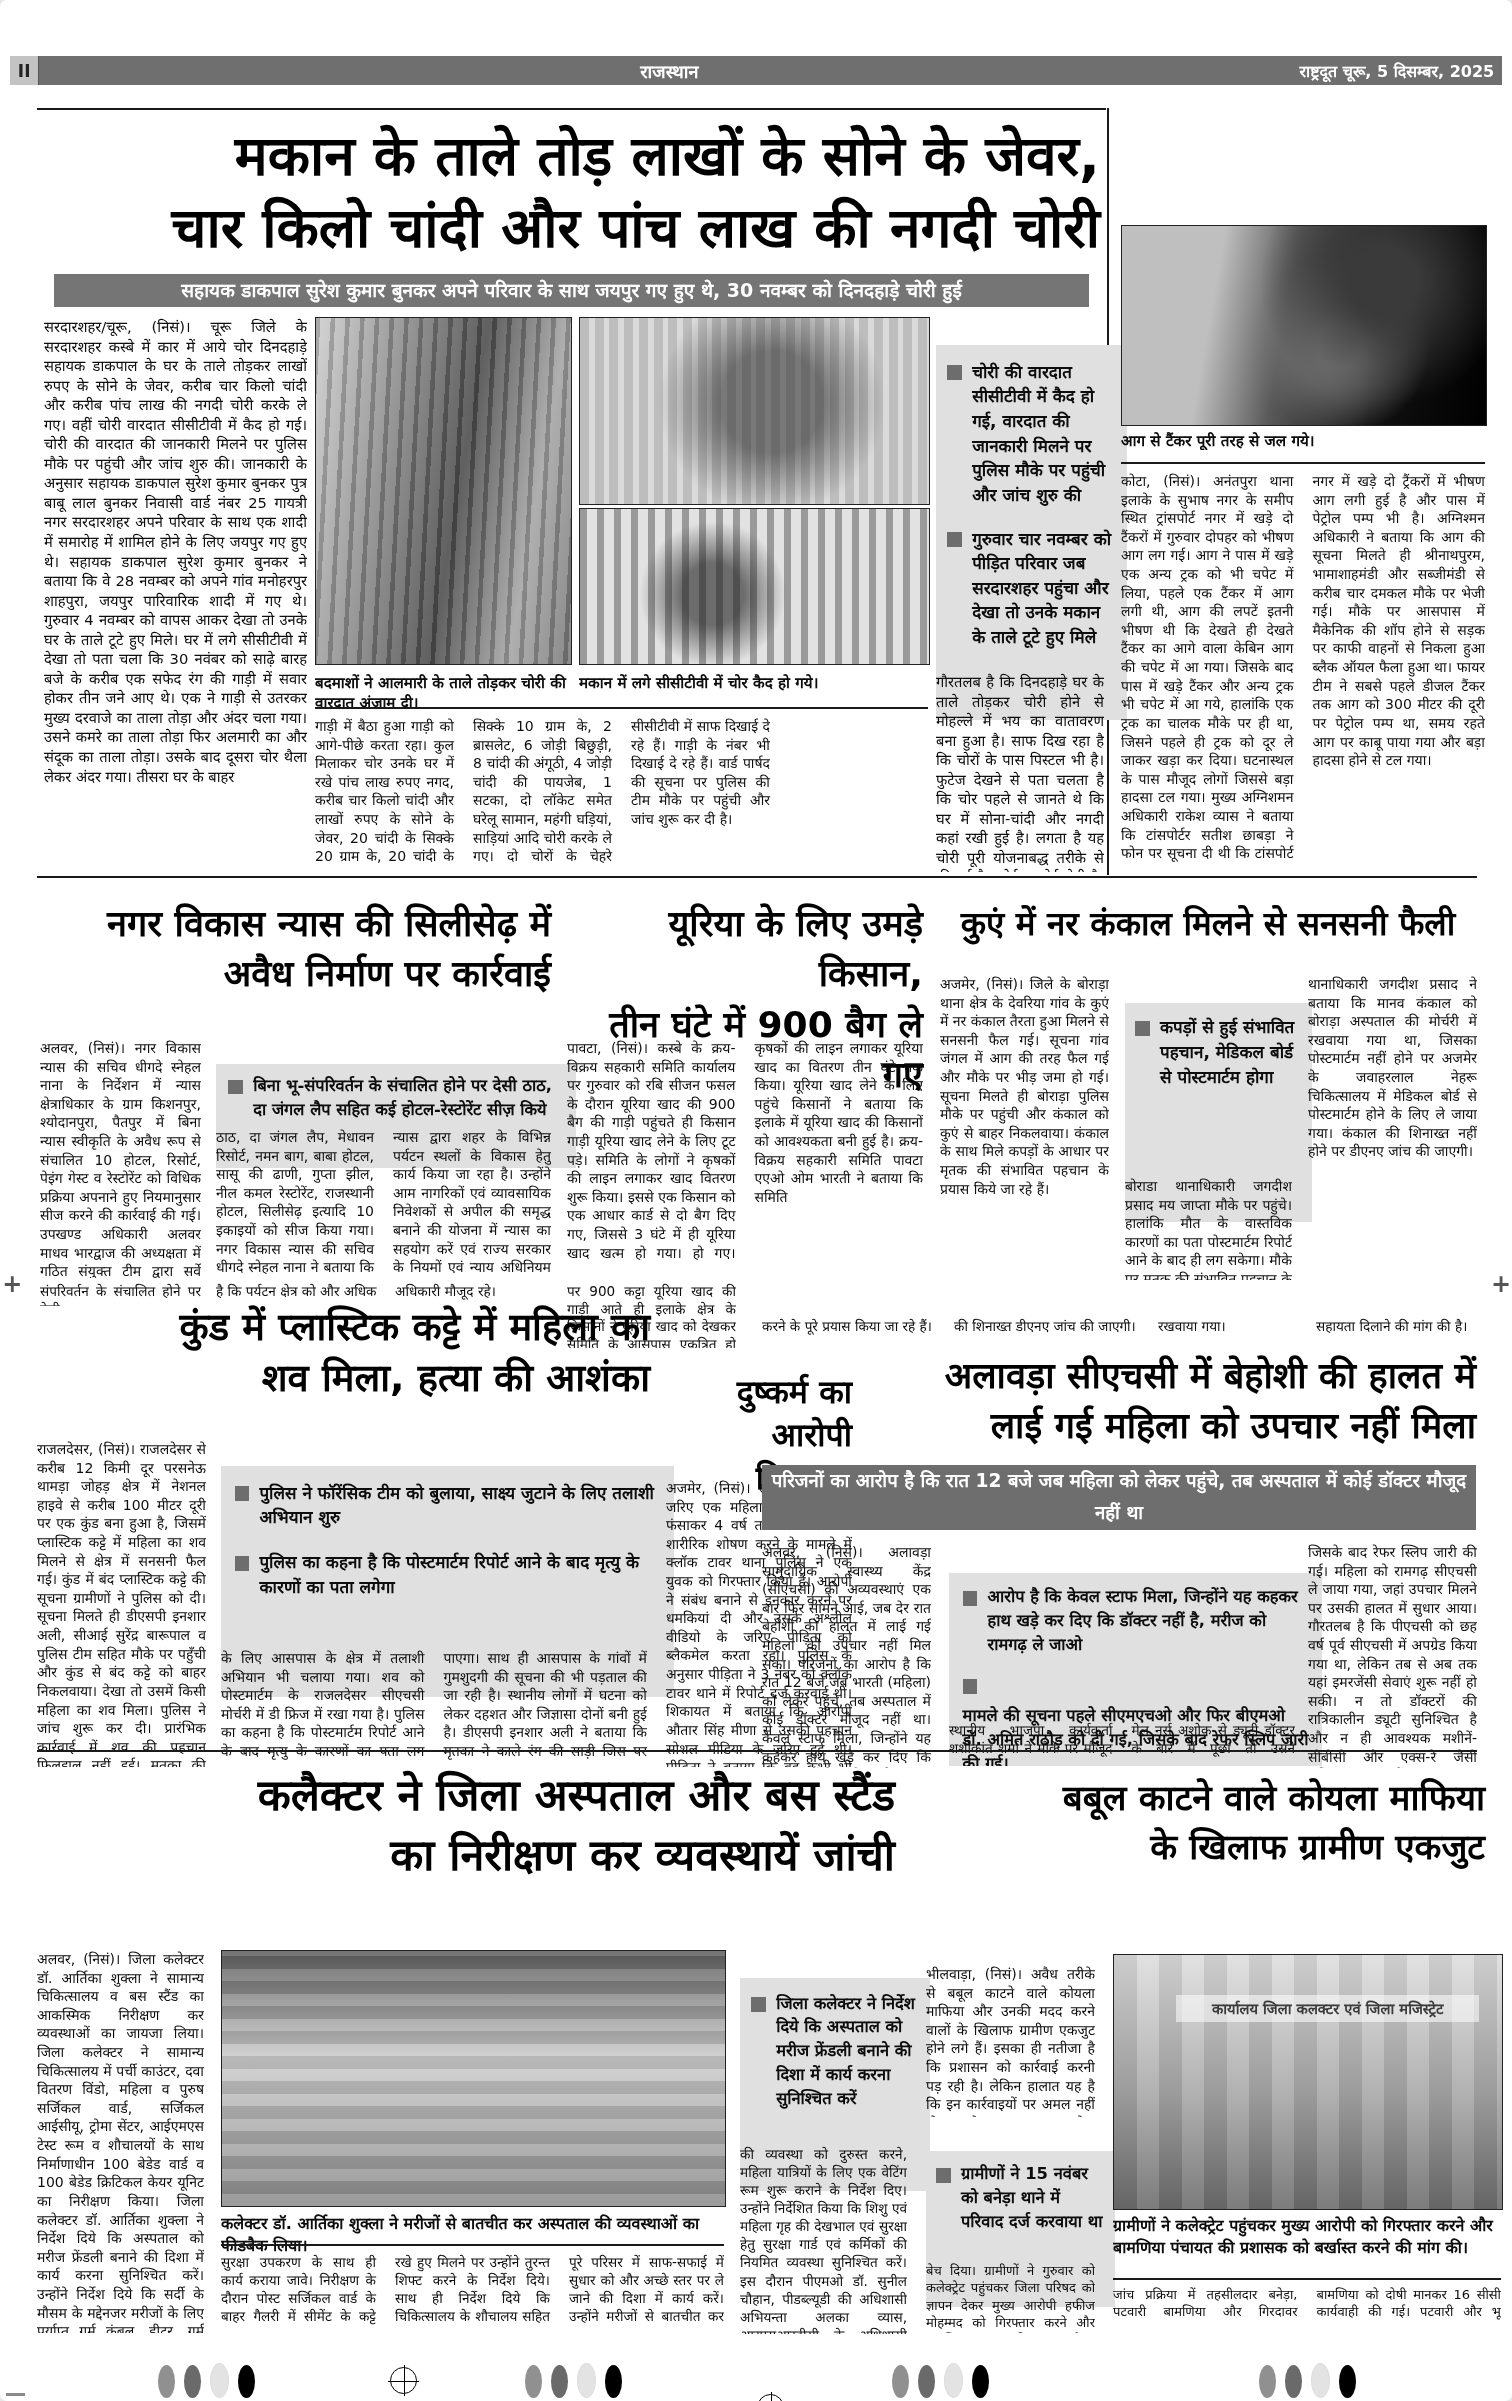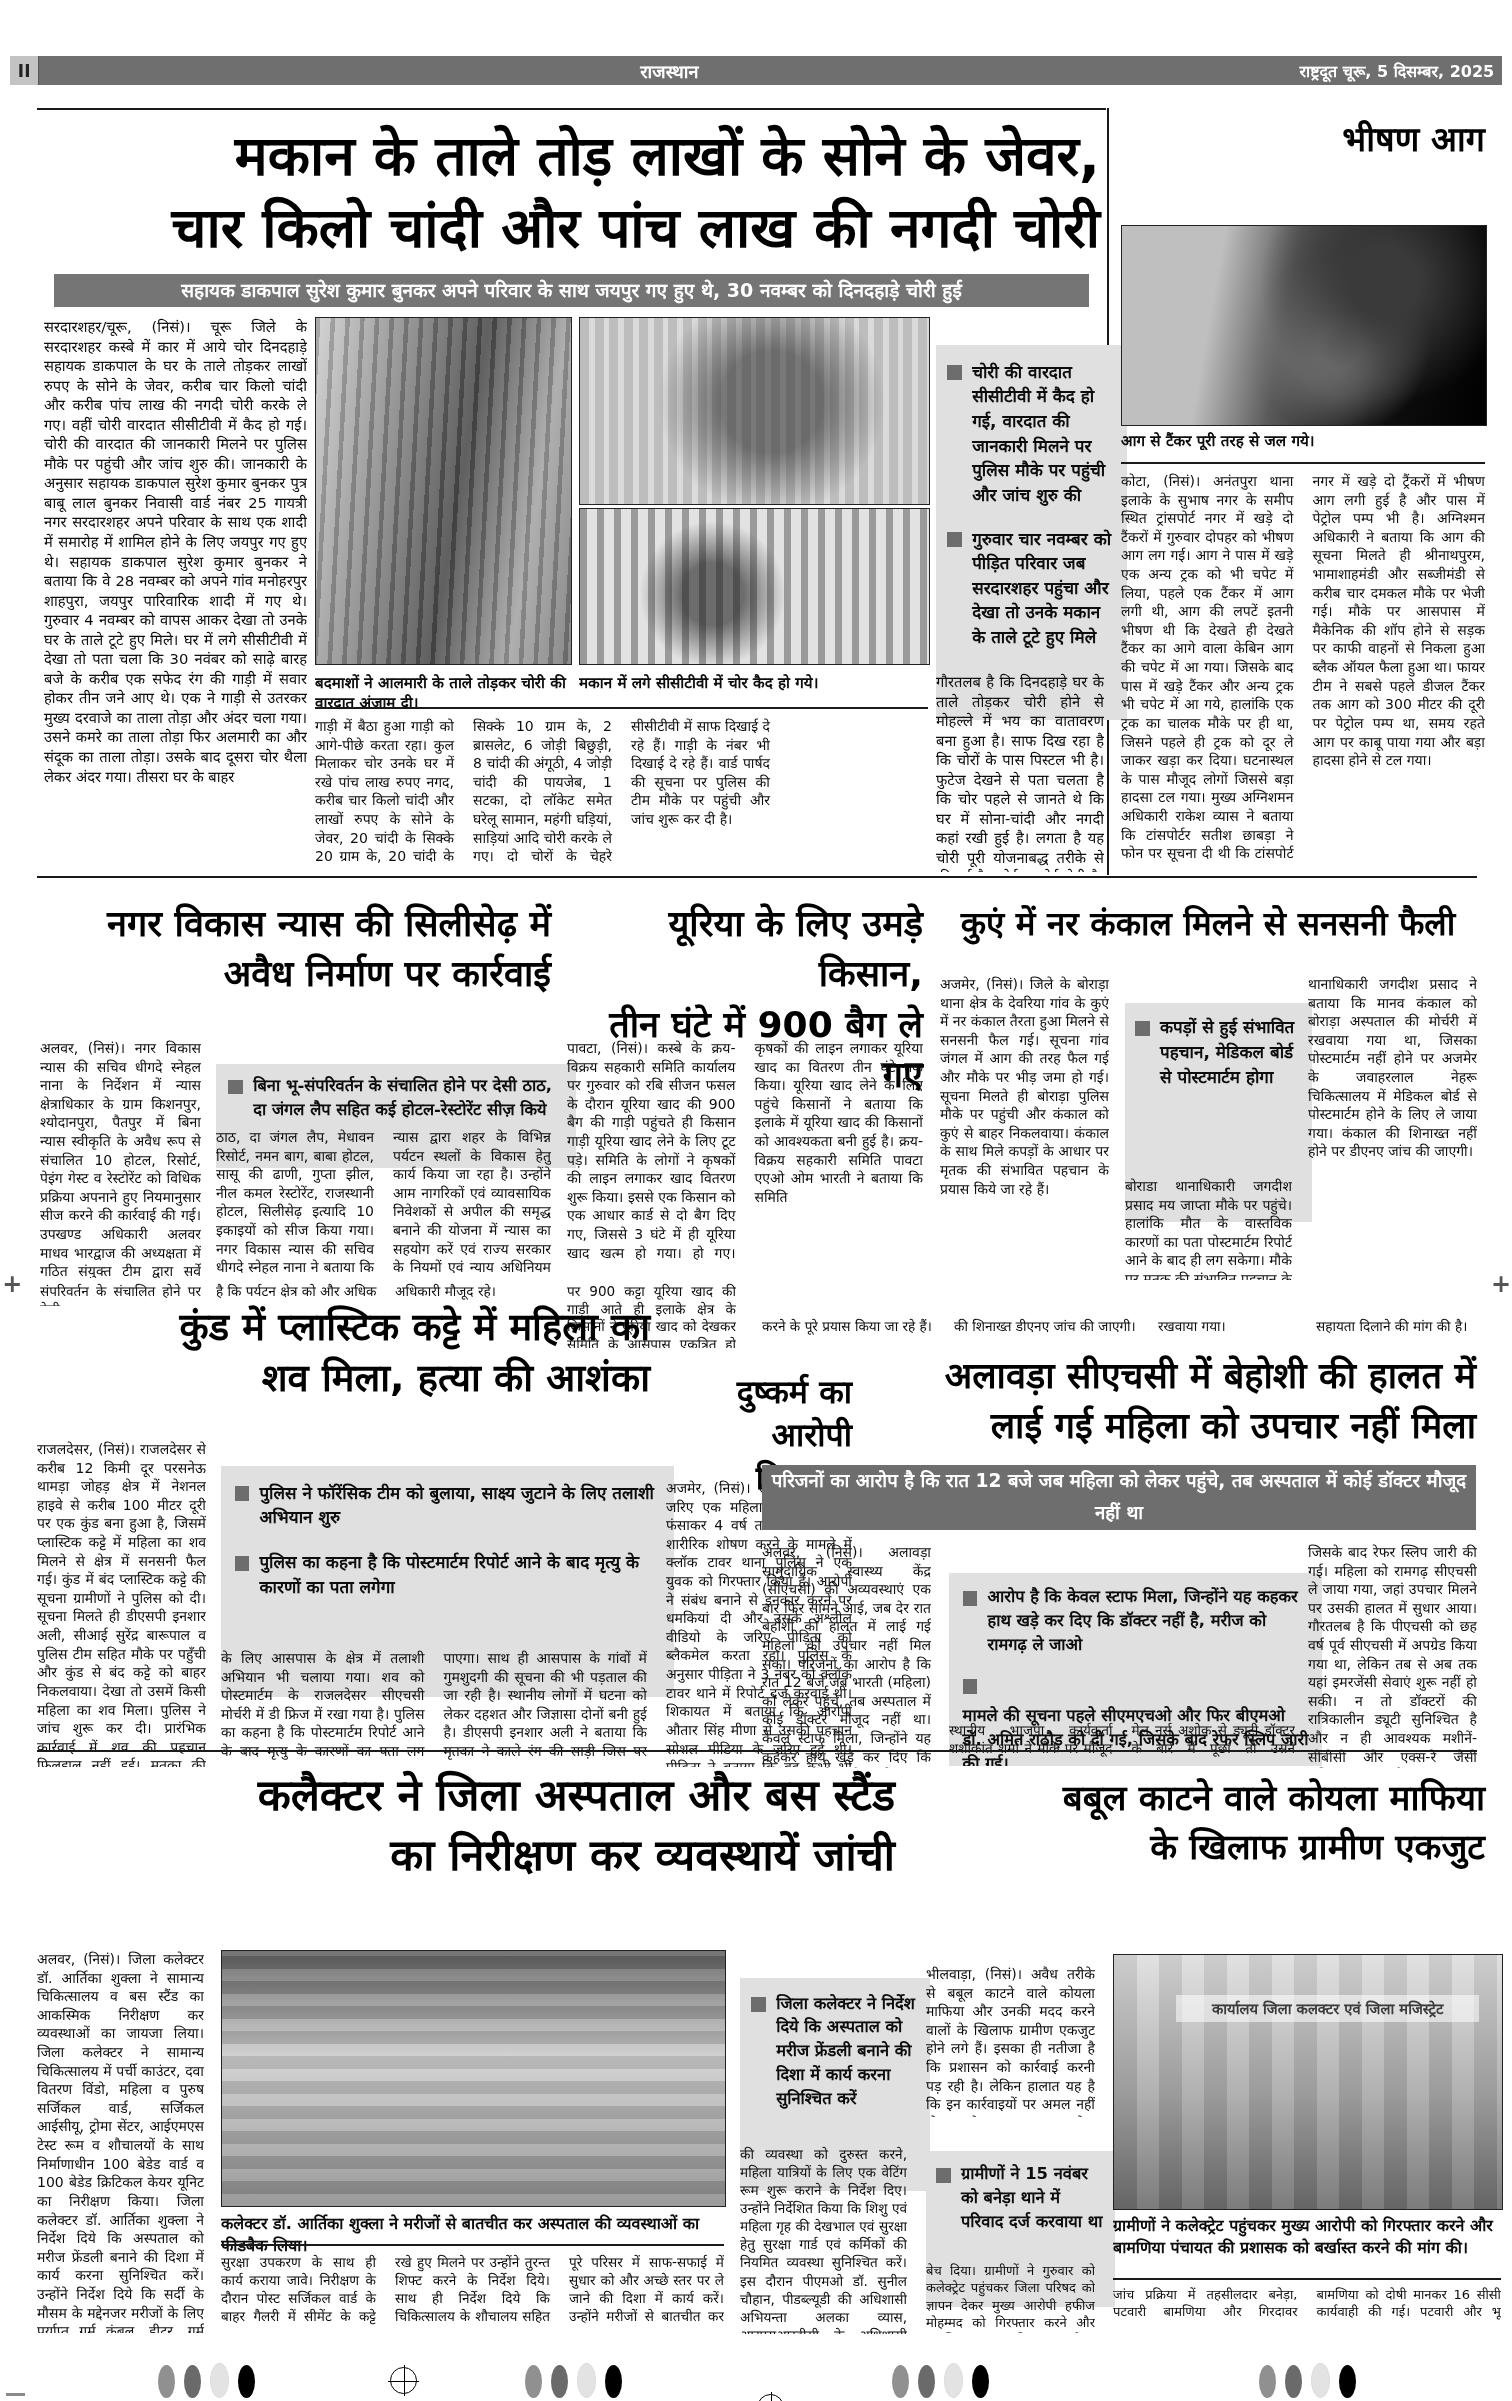--- a/index.html
+++ b/index.html
@@ -1,17 +1,17 @@
 <!DOCTYPE html>
 <html style="font-size:9px"><head>
 <meta charset="utf-8">
 <style>
   html,body{margin:0;padding:0;background:#e8e8e8;}
   .page{position:relative;width:1512px;height:2401px;background:#ffffff;overflow:hidden;
-        font-family:"DejaVu Sans","Liberation Sans",sans-serif;color:#0d0d0d;}
+        font-family:"DejaVu Sans","Liberation Sans",sans-serif;color:#0d0d0d;border-radius:7px;}
   .abs{position:absolute;}
   
   .masthead{background:#6f6f6f;color:#fff;display:flex;align-items:center;}
   .pagenum{background:#c3c3c3;color:#222;display:flex;align-items:center;justify-content:center;
            font-weight:bold;border-right:1.7px solid #555;}
   
   .hl{font-weight:bold;text-align:center;color:#000;letter-spacing:0px;}
   .hl .ln{display:block;text-align:right;}
   
   .bt{text-align:justify;line-height:1.33;overflow:hidden;column-fill:auto;}
@@ -97,21 +97,20 @@
   </div>
 
   <div class="abs caption" style="left:315px;top:672px;width:255px;font-size:15.2px;">बदमाशों ने आलमारी के ताले तोड़कर चोरी की वारदात अंजाम दी।</div>
   <div class="abs caption" style="left:579px;top:672px;width:349px;font-size:15.2px;">मकान में लगे सीसीटीवी में चोर कैद हो गये।</div>
   <div class="abs rule" style="left:315px;top:707px;width:613px;height:2.3px;"></div>
 
   <div class="abs bt cols4" style="left:315px;top:717px;width:613px;height:155px;font-size:14px;">गाड़ी में बैठा हुआ गाड़ी को आगे-पीछे करता रहा। कुल मिलाकर चोर उनके घर में रखे पांच लाख रुपए नगद, करीब चार किलो चांदी और लाखों रुपए के सोने के जेवर, 20 चांदी के सिक्के 20 ग्राम के, 20 चांदी के सिक्के 10 ग्राम के, 2 ब्रासलेट, 6 जोड़ी बिछुड़ी, 8 चांदी की अंगूठी, 4 जोड़ी चांदी की पायजेब, 1 सटका, दो लॉकेट समेत घरेलू सामान, महंगी घड़ियां, साड़ियां आदि चोरी करके ले गए। दो चोरों के चेहरे सीसीटीवी में साफ दिखाई दे रहे हैं। गाड़ी के नंबर भी दिखाई दे रहे हैं। वार्ड पार्षद की सूचना पर पुलिस की टीम मौके पर पहुंची और जांच शुरू कर दी है।</div>
   <div class="abs bt" style="left:936px;top:672px;width:168px;height:200px;font-size:14.7px;">गौरतलब है कि दिनदहाड़े घर के ताले तोड़कर चोरी होने से मोहल्ले में भय का वातावरण बना हुआ है। साफ दिख रहा है कि चोरों के पास पिस्टल भी है। फुटेज देखने से पता चलता है कि चोर पहले से जानते थे कि घर में सोना-चांदी और नगदी कहां रखी हुई है। लगता है यह चोरी पूरी योजनाबद्ध तरीके से की गई है। कोई न कोई भेदी है। जानकारी के अनुसार सुरेश कुमार बुनकर सरदार शहर पोस्ट ऑफिस में सहायक डाकपाल (सब पोस्ट मास्टर) के पद पर कार्यरत है।</div>
 
   <div class="abs hl" style="left:1121px;top:117px;width:364px;font-size:34px;line-height:1.35;">
-    <span class="ln">भीषण आग</span>
   </div>
   <div class="abs photo ph-fire" style="left:1121px;top:225px;width:364px;height:199px;"></div>
   <div class="abs caption" style="left:1121px;top:430px;width:364px;font-size:15.2px;">आग से टैंकर पूरी तरह से जल गये।</div>
   <div class="abs rule" style="left:1121px;top:462px;width:364px;height:1.7px;"></div>
   <div class="abs bt cols2" style="left:1121px;top:472px;width:364px;height:401px;font-size:14px;">कोटा, (निसं)। अनंतपुरा थाना इलाके के सुभाष नगर के समीप स्थित ट्रांसपोर्ट नगर में खड़े दो टैंकरों में गुरुवार दोपहर को भीषण आग लग गई। आग ने पास में खड़े एक अन्य ट्रक को भी चपेट में लिया, पहले एक टैंकर में आग लगी थी, आग की लपटें इतनी भीषण थी कि देखते ही देखते टैंकर का आगे वाला केबिन आग की चपेट में आ गया। जिसके बाद पास में खड़े टैंकर और अन्य ट्रक भी चपेट में आ गये, हालांकि एक ट्रक का चालक मौके पर ही था, जिसने पहले ही ट्रक को दूर ले जाकर खड़ा कर दिया। घटनास्थल के पास मौजूद लोगों जिससे बड़ा हादसा टल गया। मुख्य अग्निशमन अधिकारी राकेश व्यास ने बताया कि टांसपोर्टर सतीश छाबड़ा ने फोन पर सूचना दी थी कि टांसपोर्ट नगर में खड़े दो ट्रैंकरों में भीषण आग लगी हुई है और पास में पेट्रोल पम्प भी है। अग्निश्मन अधिकारी ने बताया कि आग की सूचना मिलते ही श्रीनाथपुरम, भामाशाहमंडी और सब्जीमंडी से करीब चार दमकल मौके पर भेजी गई। मौके पर आसपास में मैकेनिक की शॉप होने से सड़क पर काफी वाहनों से निकला हुआ ब्लैक ऑयल फैला हुआ था। फायर टीम ने सबसे पहले डीजल टैंकर तक आग को 300 मीटर की दूरी पर पेट्रोल पम्प था, समय रहते आग पर काबू पाया गया और बड़ा हादसा होने से टल गया।</div>
 
   <div class="abs rule" style="left:37px;top:876px;width:1440px;height:1.7px;"></div>
 
   <div class="abs hl" style="left:40px;top:899px;width:511px;font-size:36px;line-height:1.4;">
     <span class="ln">नगर विकास न्यास की सिलीसेढ़ में</span>

